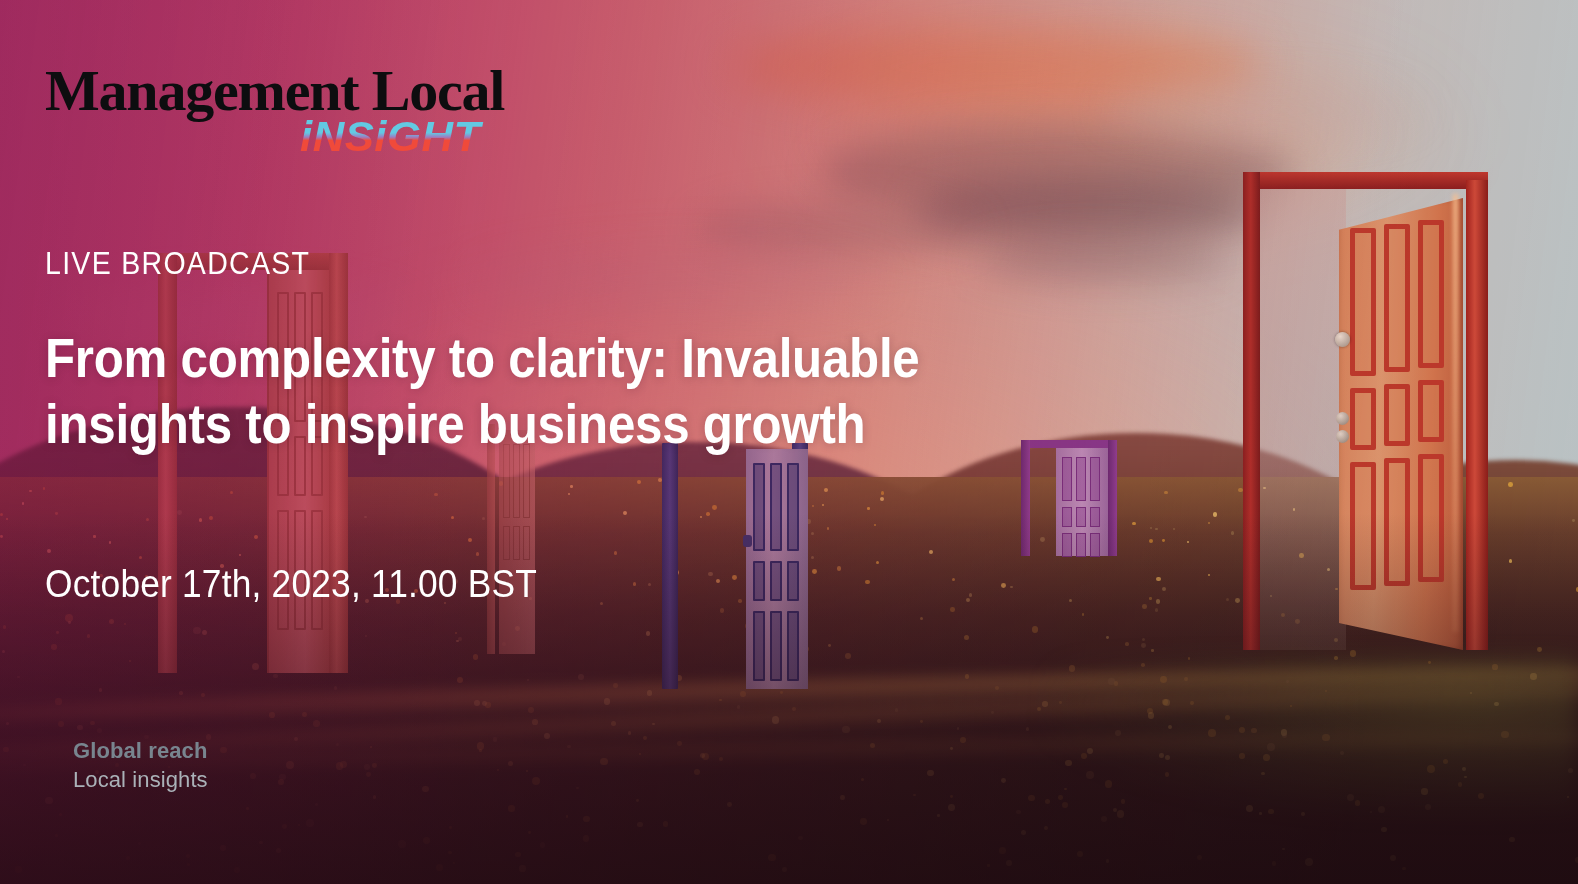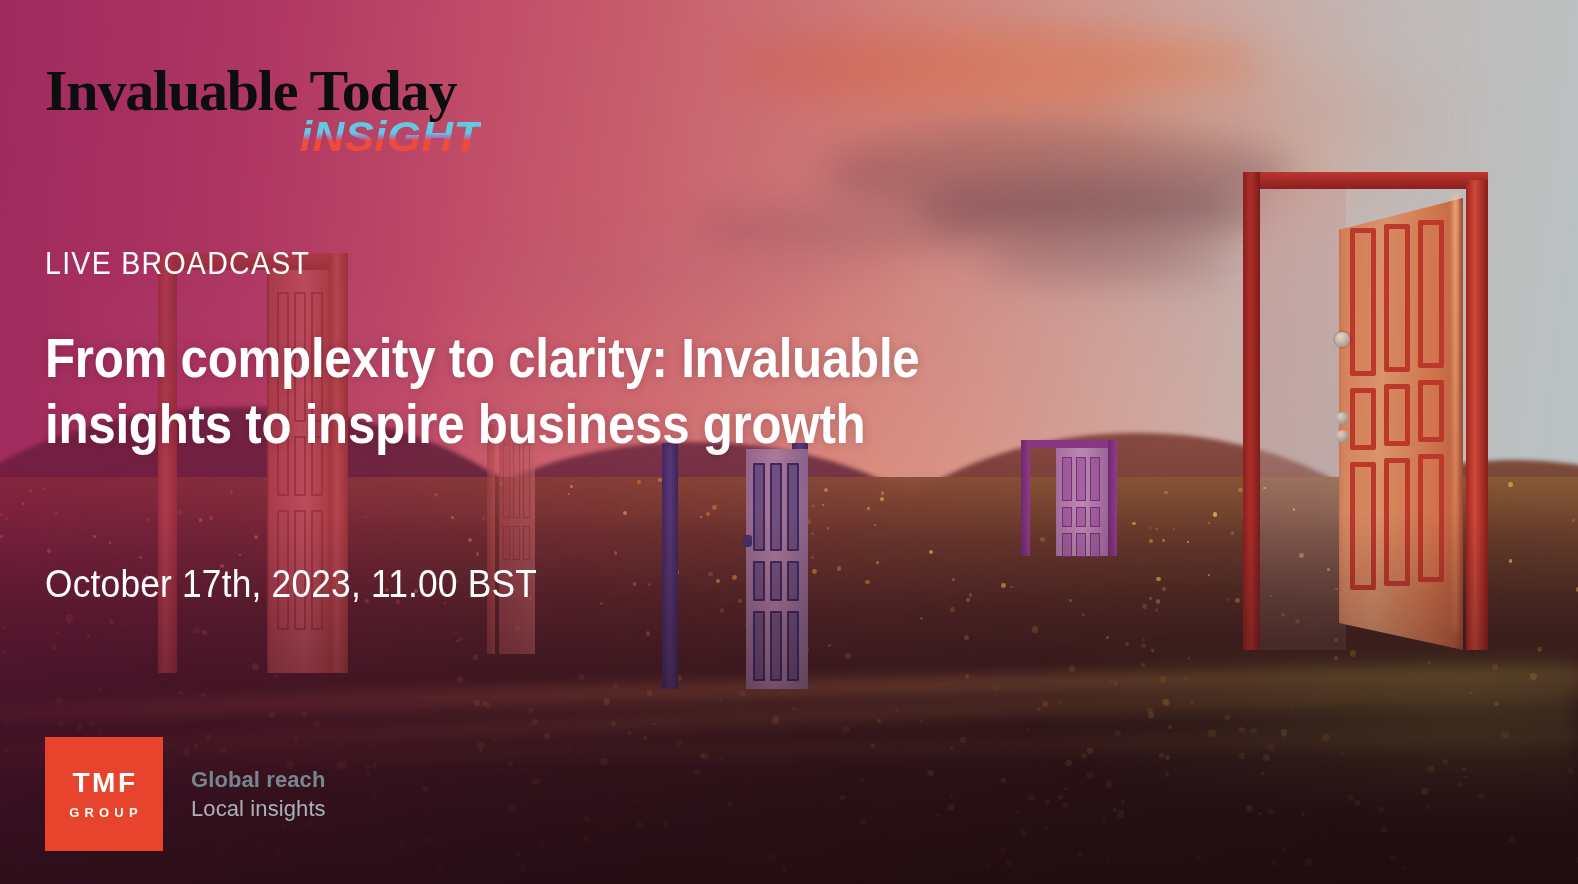--- a/index.html
+++ b/index.html
@@ -833,38 +833,34 @@
 
     <div class="wash"></div>
     <div class="wash2"></div>
     <div class="vignette-left"></div>
     <div class="vignette-bottom"></div>
   </div>
 
   <div class="content">
 
     <div class="logo">
-      <div class="logo-main">Invaluable Today</div>
+      <div class="logo-main">Management Local</div>
       <div class="logo-insight">iNSiGHT</div>
     </div>
 
     <div class="eyebrow">LIVE BROADCAST</div>
 
     <div class="headline">
       <span class="ln">From complexity to clarity: Invaluable</span>
       <span class="ln">insights to inspire business growth</span>
     </div>
 
     <div class="date">October 17th, 2023, 11.00 BST</div>
 
     <div class="tmf">
-      <div class="tmf-square">
-        <div class="tmf-t">TMF</div>
-        <div class="tmf-g">GROUP</div>
-      </div>
       <div class="tmf-tag">
         <div class="tag-1">Global reach</div>
         <div class="tag-2">Local insights</div>
       </div>
     </div>
 
   </div>
 </div>
 
 </body></html>

